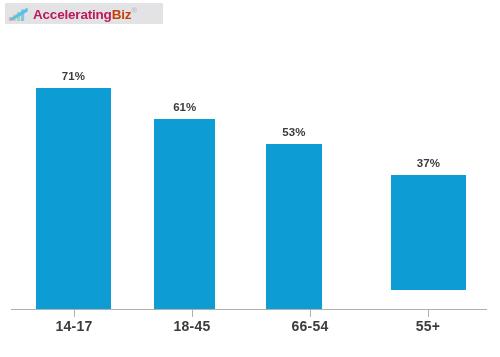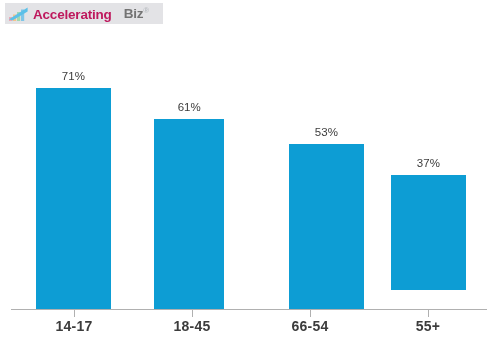--- a/index.html
+++ b/index.html
@@ -36,21 +36,21 @@
     display: block;
   }
   #logo-text {
     font-size: 13.5px;
     font-weight: bold;
     letter-spacing: -0.2px;
     line-height: 1;
     white-space: nowrap;
   }
   .logo-word-1 { color: #be185d; }
-  .logo-word-2 { color: #737373; margin-left: 12px; }
+  .logo-word-2 { color: #c2410c; }
   .logo-reg {
     color: #b9bdc2;
     font-size: 8px;
     vertical-align: super;
     font-weight: bold;
   }
 
   
   #chart {
     position: absolute;
@@ -74,21 +74,21 @@
     background: #0d9dd4;
     width: 100%;
     box-sizing: border-box;
   }
   .bar-value {
     position: absolute;
     left: 0;
     width: 100%;
     text-align: center;
     font-size: 11.5px;
-    font-weight: normal;
+    font-weight: bold;
     color: #3c3c3c;
     letter-spacing: 0.1px;
   }
 
   #axis-line {
     position: absolute;
     left: 11px;
     top: 309px;
     width: 476px;
     height: 1px;
@@ -128,25 +128,25 @@
     <span class="logo-word-1">Accelerating</span><span class="logo-word-2">Biz</span><span class="logo-reg">®</span>
   </span>
 </div>
 
 <div id="chart">
   <div id="plot-area">
       <div class="bar-group" style="left: 36px; width: 75px; height: 221px;">
         <div class="bar" style="height: 221px; background: rgb(13, 157, 212);"></div>
         <div class="bar-value" style="top: -18px; color: rgb(60, 60, 60);">71%</div>
       </div>
-      <div class="bar-group" style="left: 154.3px; width: 70px; height: 190px;">
+      <div class="bar-group" style="left: 154.3px; width: 61px; height: 190px;">
         <div class="bar" style="height: 190px; background: rgb(13, 157, 212);"></div>
         <div class="bar-value" style="top: -18px; color: rgb(60, 60, 60);">61%</div>
       </div>
-      <div class="bar-group" style="left: 289px; width: 75px; height: 165px;">
+      <div class="bar-group" style="left: 266px; width: 56px; height: 165px;">
         <div class="bar" style="height: 165px; background: rgb(13, 157, 212);"></div>
         <div class="bar-value" style="top: -18px; color: rgb(60, 60, 60);">53%</div>
       </div>
       <div class="bar-group" style="left: 390.9px; width: 75px; height: 134px;">
         <div class="bar" style="height: 115px; background: rgb(13, 157, 212);"></div>
         <div class="bar-value" style="top: -18px; color: rgb(60, 60, 60);">37%</div>
       </div>
     </div>
   <div id="axis-line"></div>
 <div class="tick" style="left: 74px; background: rgb(176, 176, 176);"></div>

